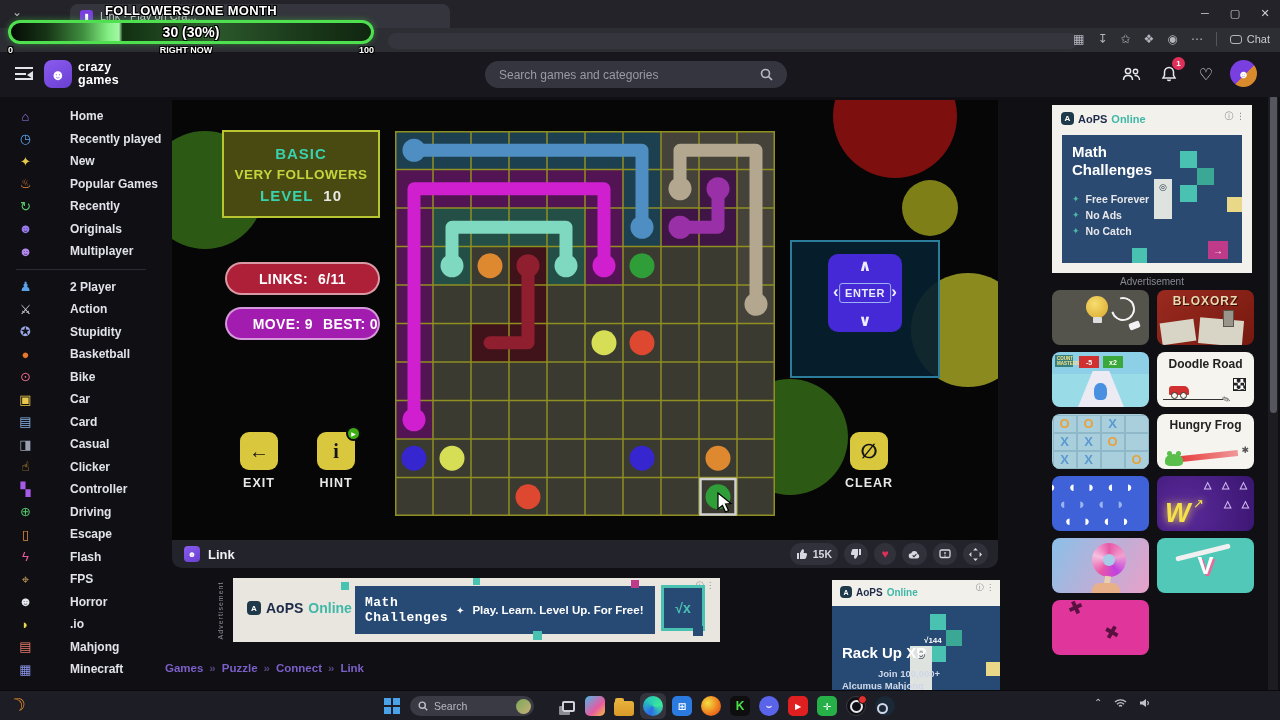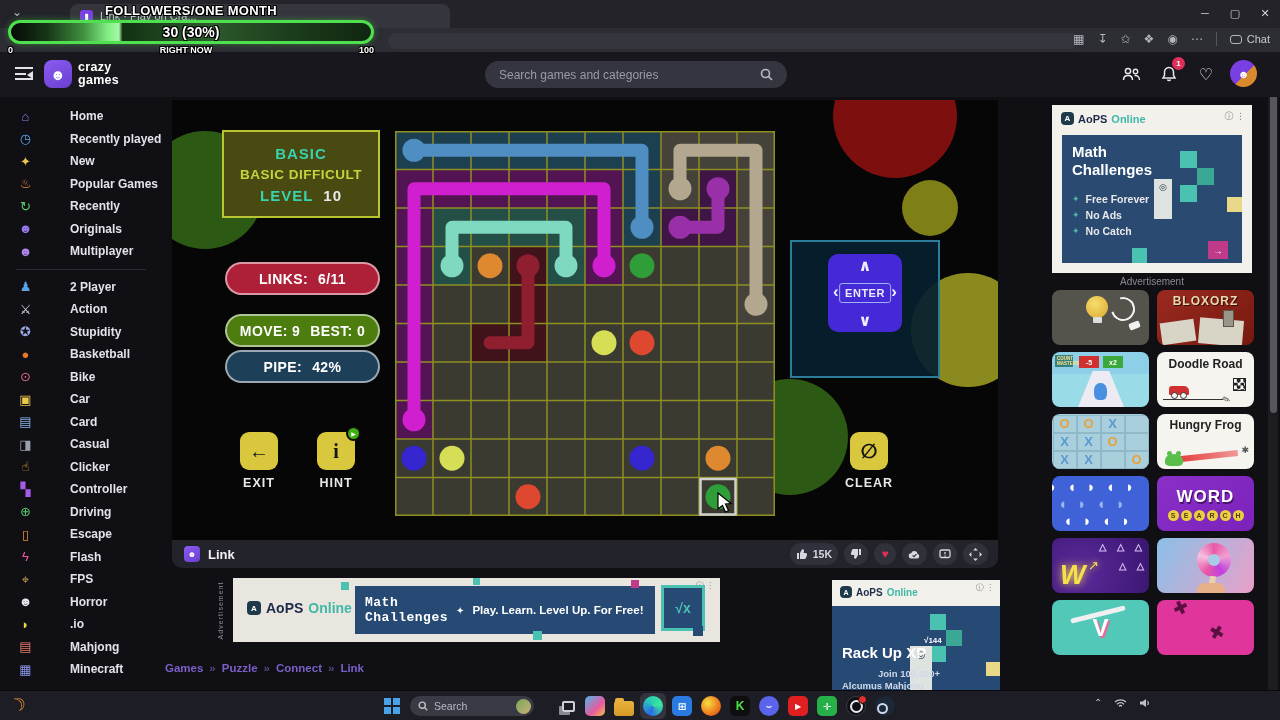--- a/index.html
+++ b/index.html
@@ -62,21 +62,21 @@
   .circ{position:absolute;border-radius:50%;}
   .level-box{position:absolute;left:50px;top:30px;width:158px;height:88px;background:#494912;border:2px solid #b9c431;
     display:flex;flex-direction:column;align-items:center;justify-content:center;gap:5px;z-index:2;}
   .lb1{font-size:15px;font-weight:800;color:#38d2ae;letter-spacing:1px;}
   .lb2{font-size:13.5px;font-weight:800;color:#c3d53c;letter-spacing:.5px;}
   .lb3{font-size:15px;font-weight:800;color:#38d2ae;letter-spacing:1px;display:flex;gap:10px;}
   .lb3 b{color:#e8e8e8;font-weight:800;}
   .pill{position:absolute;left:53px;width:155px;height:33px;border-radius:17px;border:2px solid rgba(255,255,255,.55);
     display:flex;align-items:center;justify-content:center;gap:10px;font-size:14px;font-weight:800;color:#fff;letter-spacing:.4px;z-index:2;}
   .pill-links{top:162px;background:#ad2038;}
-  .pill-move{top:214px;background:#4d7c0f;}
+  .pill-move{top:207px;background:#a21caf;justify-content:flex-end;}
   .pill-pipe{top:250px;background:#1d3f57;}
   .yb{position:absolute;width:38px;height:38px;border-radius:9px;background:#d9c83e;display:flex;align-items:center;justify-content:center;
     color:#151515;font-size:20px;font-weight:900;z-index:2;cursor:pointer;}
   .yb-label{position:absolute;font-size:12.5px;font-weight:700;color:#e8e8e8;letter-spacing:1px;z-index:2;text-align:center;width:60px;}
   .hint-badge{position:absolute;top:-6px;right:-6px;width:15px;height:15px;border-radius:50%;background:#3fae12;border:2px solid #0d0d0d;
     display:flex;align-items:center;justify-content:center;color:#fff;font-size:6px;}
   .grid-wrap{position:absolute;left:223px;top:31px;width:380px;height:385px;z-index:2;}
   .kb-panel{position:absolute;left:618px;top:140px;width:150px;height:138px;background:rgba(6,32,46,.93);border:2px solid #2c7c9c;z-index:3;
     display:flex;flex-direction:column;align-items:center;padding-top:12px;}
   .kb-pad{position:relative;width:74px;height:78px;background:#4629d6;border-radius:10px;}
@@ -430,38 +430,34 @@
 
   <div class="canvas">
     <div class="circ" style="left:661px;top:-46px;width:124px;height:124px;background:#7d0f0f;"></div>
     <div class="circ" style="left:730px;top:80px;width:56px;height:56px;background:#7f7f17;"></div>
     <div class="circ" style="left:-26px;top:31px;width:118px;height:118px;background:#2c5a14;"></div>
     <div class="circ" style="left:739px;top:173px;width:114px;height:114px;background:#8a8a1e;"></div>
     <div class="circ" style="left:560px;top:279px;width:116px;height:116px;background:#2c5a14;"></div>
 
     <div class="level-box">
       <div class="lb1">BASIC</div>
-      <div class="lb2">BASIC DIFFICULT</div>
+      <div class="lb2">VERY FOLLOWERS</div>
       <div class="lb3">
           <span>LEVEL</span>
           <b>10</b>
         </div>
     </div>
 
     <div class="pill pill-links">
       <span>LINKS:</span>
         <span>6/11</span>
     </div>
     <div class="pill pill-move">
       <span>MOVE: 9</span>
         <span>BEST: 0</span>
-    </div>
-    <div class="pill pill-pipe">
-      <span>PIPE:</span>
-        <span>42%</span>
     </div>
 
     <div class="yb" style="left:68px;top:332px;">
         <span>←</span>
       </div>
     <div class="yb-label" style="left:57px;top:376px;">EXIT</div>
     <div class="yb" style="left:145px;top:332px;">
       <span style="font-family:'Liberation Serif','DejaVu Serif',serif;">i</span>
       <span class="hint-badge">▶</span>
     </div>
@@ -757,31 +753,20 @@
         <span class="fg-txt">Hungry Frog</span>
         <span class="fg-beam"></span>
         <span class="fg-frog"></span>
         <span class="fg-fly">✱</span>
       </div>
       <div class="thumb t-bluepac">
         <span class="bp-row r1">◗ ◖ ◗ ◖ ◗</span>
         <span class="bp-row r2">◖ ◗ ◖ ◗</span>
         <span class="bp-row r3">◗ ◖ ◗ ◖ ◗</span>
       </div>
-      <div class="thumb t-ws">
-        <span class="ws-top">WORD</span>
-        <span class="ws-chips">
-          <span class="ws-chip">S</span>
-          <span class="ws-chip">E</span>
-          <span class="ws-chip">A</span>
-          <span class="ws-chip">R</span>
-          <span class="ws-chip">C</span>
-          <span class="ws-chip">H</span>
-        </span>
-      </div>
       <div class="thumb t-neon">
         <span class="nw-w">W</span>
         <span class="nw-a">↗</span>
         <span class="nw-sp s1">▲ ▲ ▲</span>
         <span class="nw-sp s2">▲ ▲</span>
       </div>
       <div class="thumb t-donut">
         <span class="dn-donut"></span>
         <span class="dn-hole"></span>
         <span class="dn-stick"></span>

